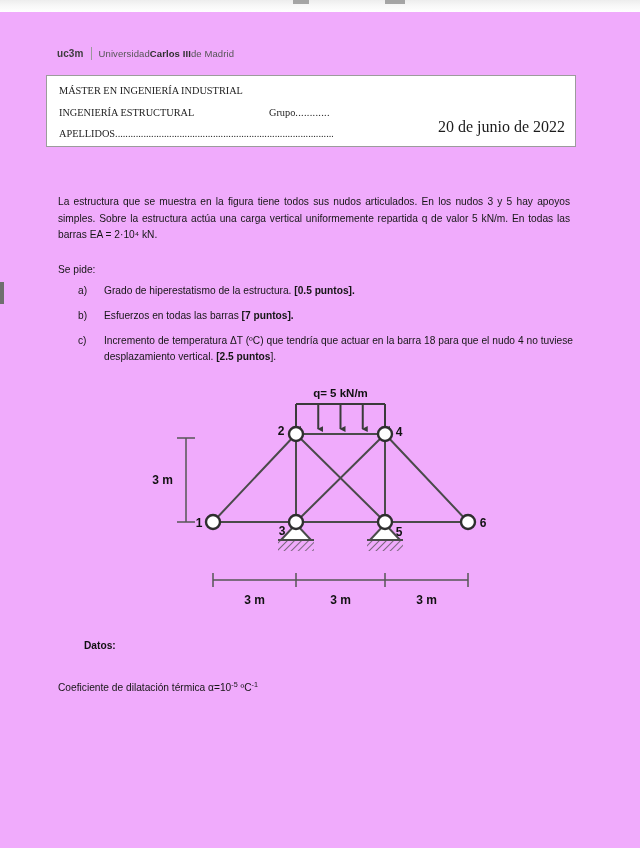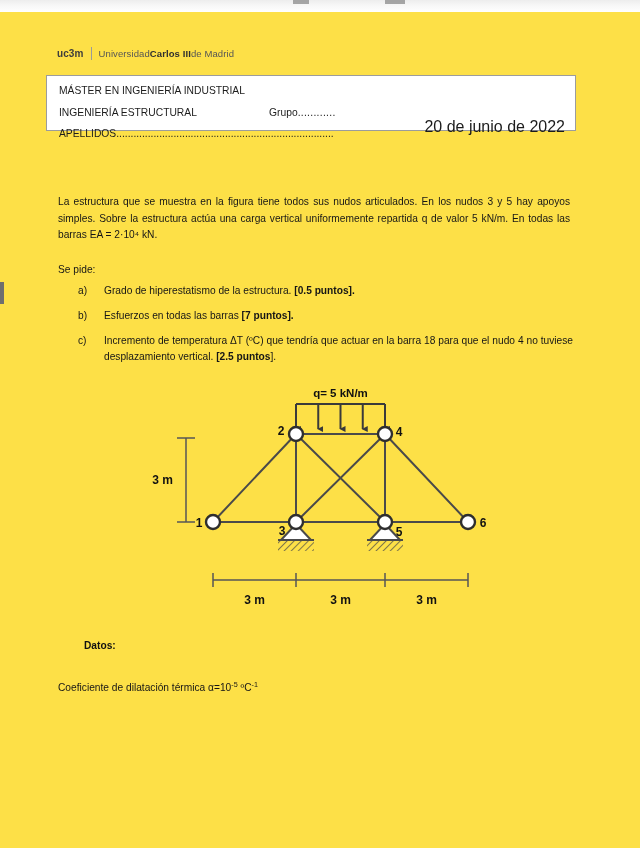--- a/index.html
+++ b/index.html
@@ -6,21 +6,21 @@
   html, body {
     margin: 0; padding: 0;
     width: 640px; height: 848px;
     background: #ffffff;
     font-family: "Liberation Sans", sans-serif;
   }
   #page {
     position: relative;
     width: 640px;
     height: 848px;
-    background: #fde047;
+    background: #f0abfc;
     overflow: hidden;
   }
   
   .scan-mark {
     position: absolute;
     background: #8b8b8b;
     opacity: .75;
   }
   .edge-fade {
     position: absolute;
@@ -51,23 +51,24 @@
     background: #9a9a9a;
     margin: 0 7px;
   }
   .logo-univ { color: #555; }
   .logo-carlos { font-weight: bold; color: #2f2f2f; }
 
   
   .header-box {
     position: absolute;
     left: 46px; top: 75px;
-    width: 530px; height: 56px;
+    width: 530px; height: 72px;
     border: 1px solid #9c9c9c;
     background: #fff;
+    font-family: Liberation Serif, serif;
   }
   .hb-row { position: absolute; left: 12px; right: 10px; font-size: 10.3px; color: #1c1c1c; }
   .hb-r1 { top: 9px; }
   .hb-r2 { top: 31px; }
   .hb-r3 { top: 52px; }
   .hb-date { position: absolute; right: 0; top: 0; font-size: 16px; color: #1c1c1c; margin-top: 33px; }
   .hb-grupo { position: absolute; left: 210px; top: 0; font-size: 10.3px; color: #1c1c1c; }
   .dots-sm { letter-spacing: .3px; }
   .hb-nombre { position: absolute; left: 297px; top: 0; font-size: 10.3px; }
   .dotline { display: inline-block; overflow: hidden; white-space: nowrap; vertical-align: bottom; }

